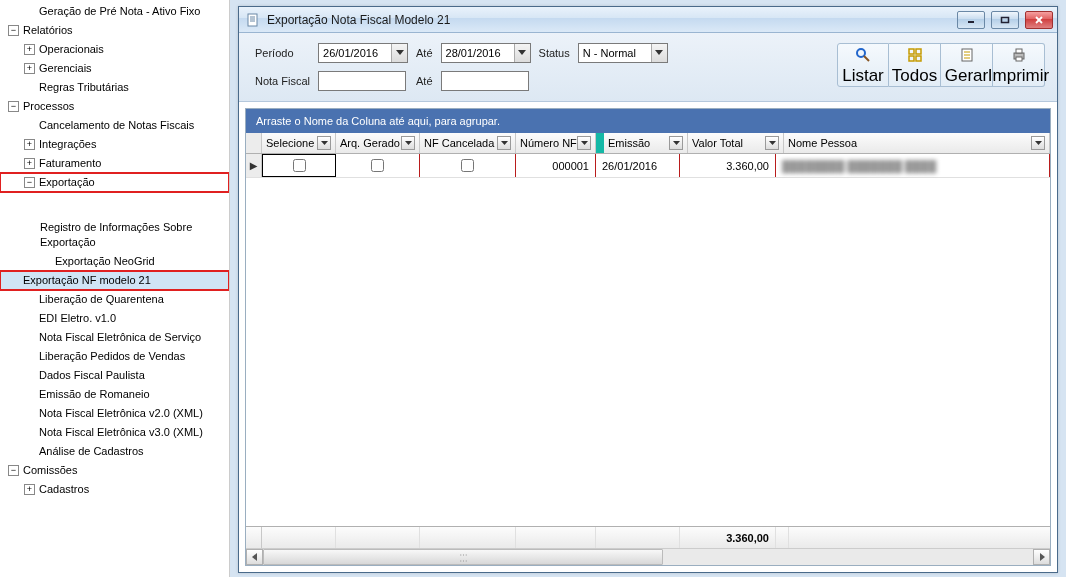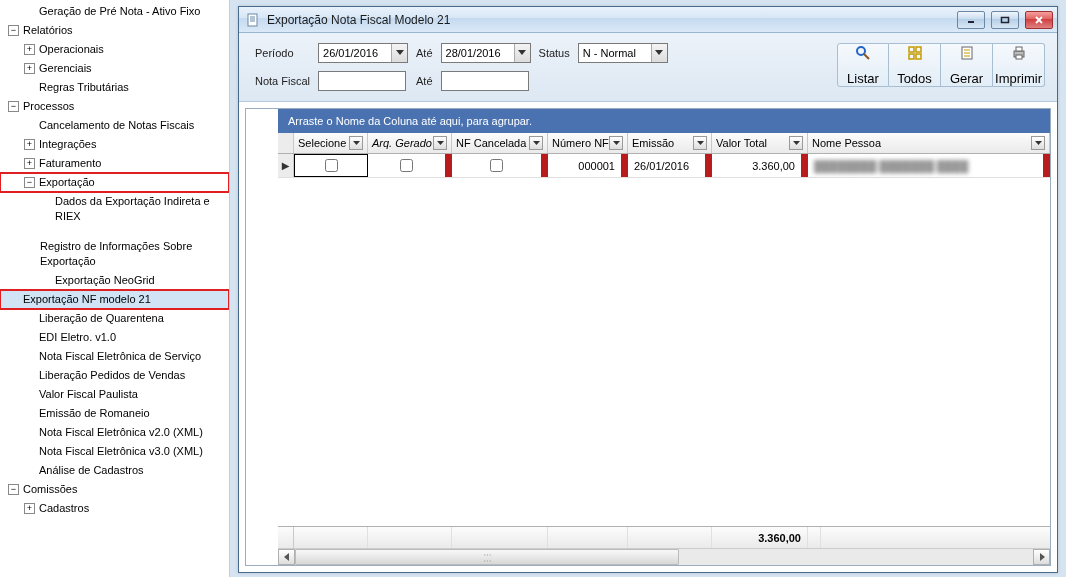--- a/index.html
+++ b/index.html
@@ -161,38 +161,37 @@
   gap: 0;
 }
 .action-btn {
   width: 52px; height: 44px;
   border: 1px solid #a8bed3;
   border-left-width: 0;
   background: linear-gradient(to bottom,#f5f9fd,#e3edf6);
   display: flex;
   flex-direction: column;
   align-items: center;
-  justify-content: space-between;
+  justify-content: flex-end;
   gap: 2px;
   cursor: pointer;
-  font-size: 13px;
+  font-size: 17px;
 }
 .action-btn:first-child { border-left-width:1px; border-radius: 3px 0 0 3px; }
 .action-btn:last-child { border-radius: 0 3px 3px 0; }
 .action-btn .ic { width:18px; height:18px; display:flex;align-items:center;justify-content:center; }
 
 .grid-area {
   flex: 1;
   display: flex;
   flex-direction: column;
   background: #fff;
   margin: 6px;
   border: 1px solid #9aaec0;
   min-height: 0;
-  padding-left: 32px;
 }
 .group-bar {
   background: #4a72b0;
   color: #fff;
   padding: 6px 10px;
   font-size: 11px;
 }
 .grid-header {
   display: flex;
   background: #14b8a6;
@@ -234,21 +233,21 @@
   border-bottom: 1px solid #e0e0e0;
 }
 .grid-row .row-indicator {
   width:16px;
   background:#ececec;
   border-right:1px solid #c8c8c8;
   display:flex;align-items:center;justify-content:center;
 }
 .grid-row .arrow { font-size: 10px; color:#333; }
 .g-cell {
-  border-right:7px solid #b91c1c;
+  border-right:1px solid #b91c1c;
   padding: 3px 6px;
   display:flex; align-items:center;
 }
 .g-cell.center { justify-content:center; }
 .g-cell.right { justify-content:flex-end; }
 .g-cell.lastflex { flex:1; }
 .blurred { filter: blur(2px); color:#999; background:#f0f0f0; }
 
 .grid-footer {
   display:flex;
@@ -312,21 +311,20 @@
     <div class="tree-item tree-indent-1">
       <span class="toggle">+</span>
       <span>Faturamento</span>
     </div>
     <div class="tree-item tree-indent-1 highlight-red">
       <span class="toggle">−</span>
       <span>Exportação</span>
     </div>
     <div class="tree-item tree-indent-2" style="white-space: normal;">
       <span class="toggle placeholder"></span>
-      <span>Dados da Exportação Indireta e RIEX</span>
     </div>
     <div class="tree-item tree-indent-2" style="white-space: normal; flex-direction: column;">
       <span class="toggle placeholder"></span>
       <span>Registro de Informações Sobre Exportação</span>
     </div>
     <div class="tree-item tree-indent-2">
       <span class="toggle placeholder"></span>
       <span>Exportação NeoGrid</span>
     </div>
     <div class="tree-item tree-indent-2 selected highlight-red">
@@ -344,21 +342,21 @@
     <div class="tree-item tree-indent-1">
       <span class="toggle placeholder"></span>
       <span>Nota Fiscal Eletrônica de Serviço</span>
     </div>
     <div class="tree-item tree-indent-1">
       <span class="toggle placeholder"></span>
       <span>Liberação Pedidos de Vendas</span>
     </div>
     <div class="tree-item tree-indent-1">
       <span class="toggle placeholder"></span>
-      <span>Valor Fiscal Paulista</span>
+      <span>Dados Fiscal Paulista</span>
     </div>
     <div class="tree-item tree-indent-1">
       <span class="toggle placeholder"></span>
       <span>Emissão de Romaneio</span>
     </div>
     <div class="tree-item tree-indent-1">
       <span class="toggle placeholder"></span>
       <span>Nota Fiscal Eletrônica v2.0 (XML)</span>
     </div>
     <div class="tree-item tree-indent-1">
@@ -497,21 +495,21 @@
       <div class="grid-header" id="grid-header">
         <div class="row-indicator"></div>
       <div class="gh-cell" style="width: 74px;">
             <span>Selecione</span>
             <span class="dd">
               <svg width="7" height="5">
                 <polygon points="0,0 7,0 3.5,4" fill="#333"></polygon>
               </svg>
             </span>
           </div>
-          <div class="gh-cell" style="width: 84px; font-style: italic;">
+          <div class="gh-cell" style="width: 84px;">
             <span>Arq. Gerado</span>
             <span class="dd">
               <svg width="7" height="5">
                 <polygon points="0,0 7,0 3.5,4" fill="#333"></polygon>
               </svg>
             </span>
           </div>
           <div class="gh-cell" style="width: 96px;">
             <span>NF Cancelada</span>
             <span class="dd">
@@ -521,21 +519,21 @@
             </span>
           </div>
           <div class="gh-cell" style="width: 80px;">
             <span>Número NF</span>
             <span class="dd">
               <svg width="7" height="5">
                 <polygon points="0,0 7,0 3.5,4" fill="#333"></polygon>
               </svg>
             </span>
           </div>
-          <div class="gh-cell" style="width: 84px;">
+          <div class="gh-cell" style="width: 84px; margin-left: 8px;">
             <span>Emissão</span>
             <span class="dd">
               <svg width="7" height="5">
                 <polygon points="0,0 7,0 3.5,4" fill="#333"></polygon>
               </svg>
             </span>
           </div>
           <div class="gh-cell" style="width: 96px;">
             <span>Valor Total</span>
             <span class="dd">

